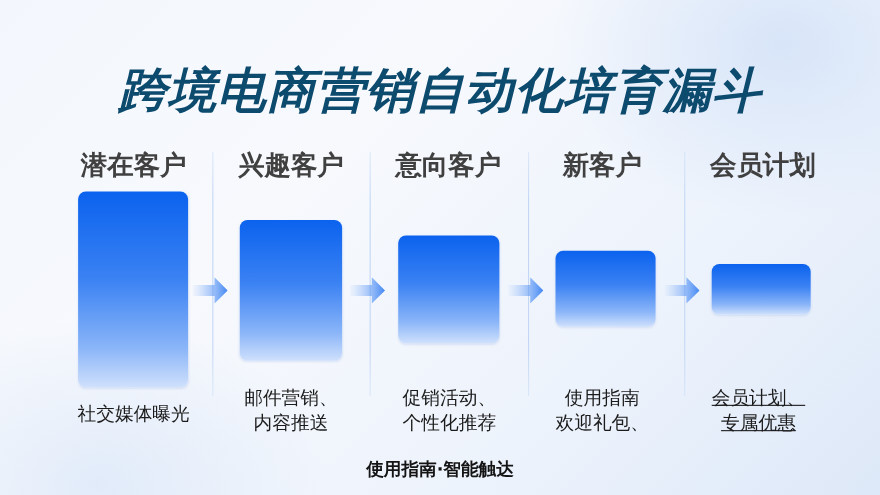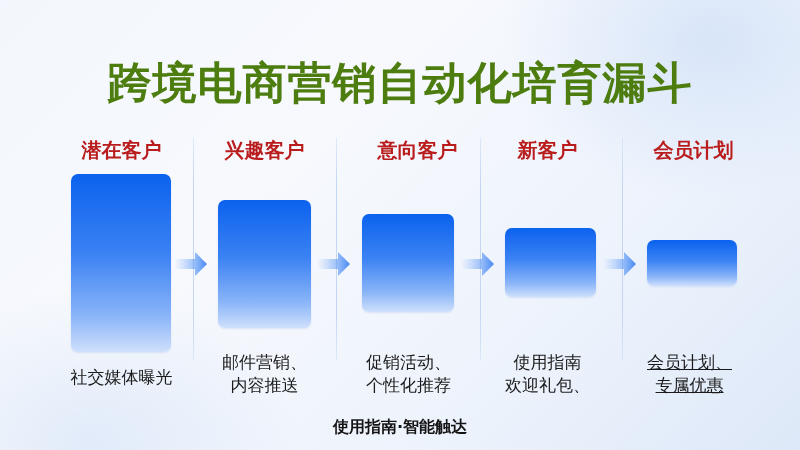--- a/index.html
+++ b/index.html
@@ -11,25 +11,25 @@
   .glow-tr {
     position: absolute; right: -120px; top: -120px; width: 420px; height: 320px;
     background: radial-gradient(ellipse at center, rgba(196,216,245,0.55) 0%, rgba(196,216,245,0) 70%);
   }
   .glow-bl {
     position: absolute; left: -120px; bottom: -140px; width: 420px; height: 300px;
     background: radial-gradient(ellipse at center, rgba(205,222,246,0.5) 0%, rgba(205,222,246,0) 70%);
   }
   .title {
     position: absolute; left: 0; right: 0; top: 57px; text-align: center;
-    font-size: 44px; font-weight: bold; color: #4d7c0f; letter-spacing: 1px; line-height: 52px;
+    font-size: 44px; font-weight: bold; color: #0c4a6e; letter-spacing: 1px; line-height: 52px; font-style: italic;
   }
   .stage-label {
     position: absolute; top: 136px; width: 143px; text-align: center;
-    font-size: 20px; font-weight: bold; color: #b91c1c; line-height: 28px;
+    font-size: 24px; font-weight: bold; color: #404040; line-height: 28px;
   }
   .sep {
     position: absolute; top: 138px; width: 1px; height: 222px;
     background: linear-gradient(180deg, rgba(190,212,245,0.4) 0%, #c3d7f5 20%, #c3d7f5 80%, rgba(190,212,245,0.4) 100%);
   }
   .box {
     position: absolute; border-radius: 7px;
     background: linear-gradient(180deg, #0b62ee 0%, #3b82f3 45%, #8ab5f8 80%, #cfe0fc 100%);
     box-shadow: 0 1px 2px rgba(30,90,200,0.12);
   }
@@ -94,21 +94,21 @@
       <linearGradient id="ag2" x1="0" y1="0" x2="1" y2="0">
         <stop offset="0" stop-color="#8ab5f8" stop-opacity="0.05"></stop>
         <stop offset="1" stop-color="#3b82f3" stop-opacity="0.95"></stop>
       </linearGradient>
     </defs>
     <path d="M0 7 H20 V0 L32 12 L20 24 V17 H0 Z" fill="url(#ag2)"></path>
   </svg>
 </div>
 
 <div>
-  <div class="stage-label" style="left:336px;margin-left:10px;">意向客户</div>
+  <div class="stage-label" style="left:336px;">意向客户</div>
   <div class="box" style="left:362px; top:214px; width:92px; height:98px;"></div>
   <div class="desc" style="left:337px; top:351px;">
     <div>促销活动、</div>
     <div>个性化推荐</div>
   </div>
 </div>
 
 <div class="arrow" style="left:462px;">
   <svg width="32" height="24" viewBox="0 0 32 24">
     <defs>

